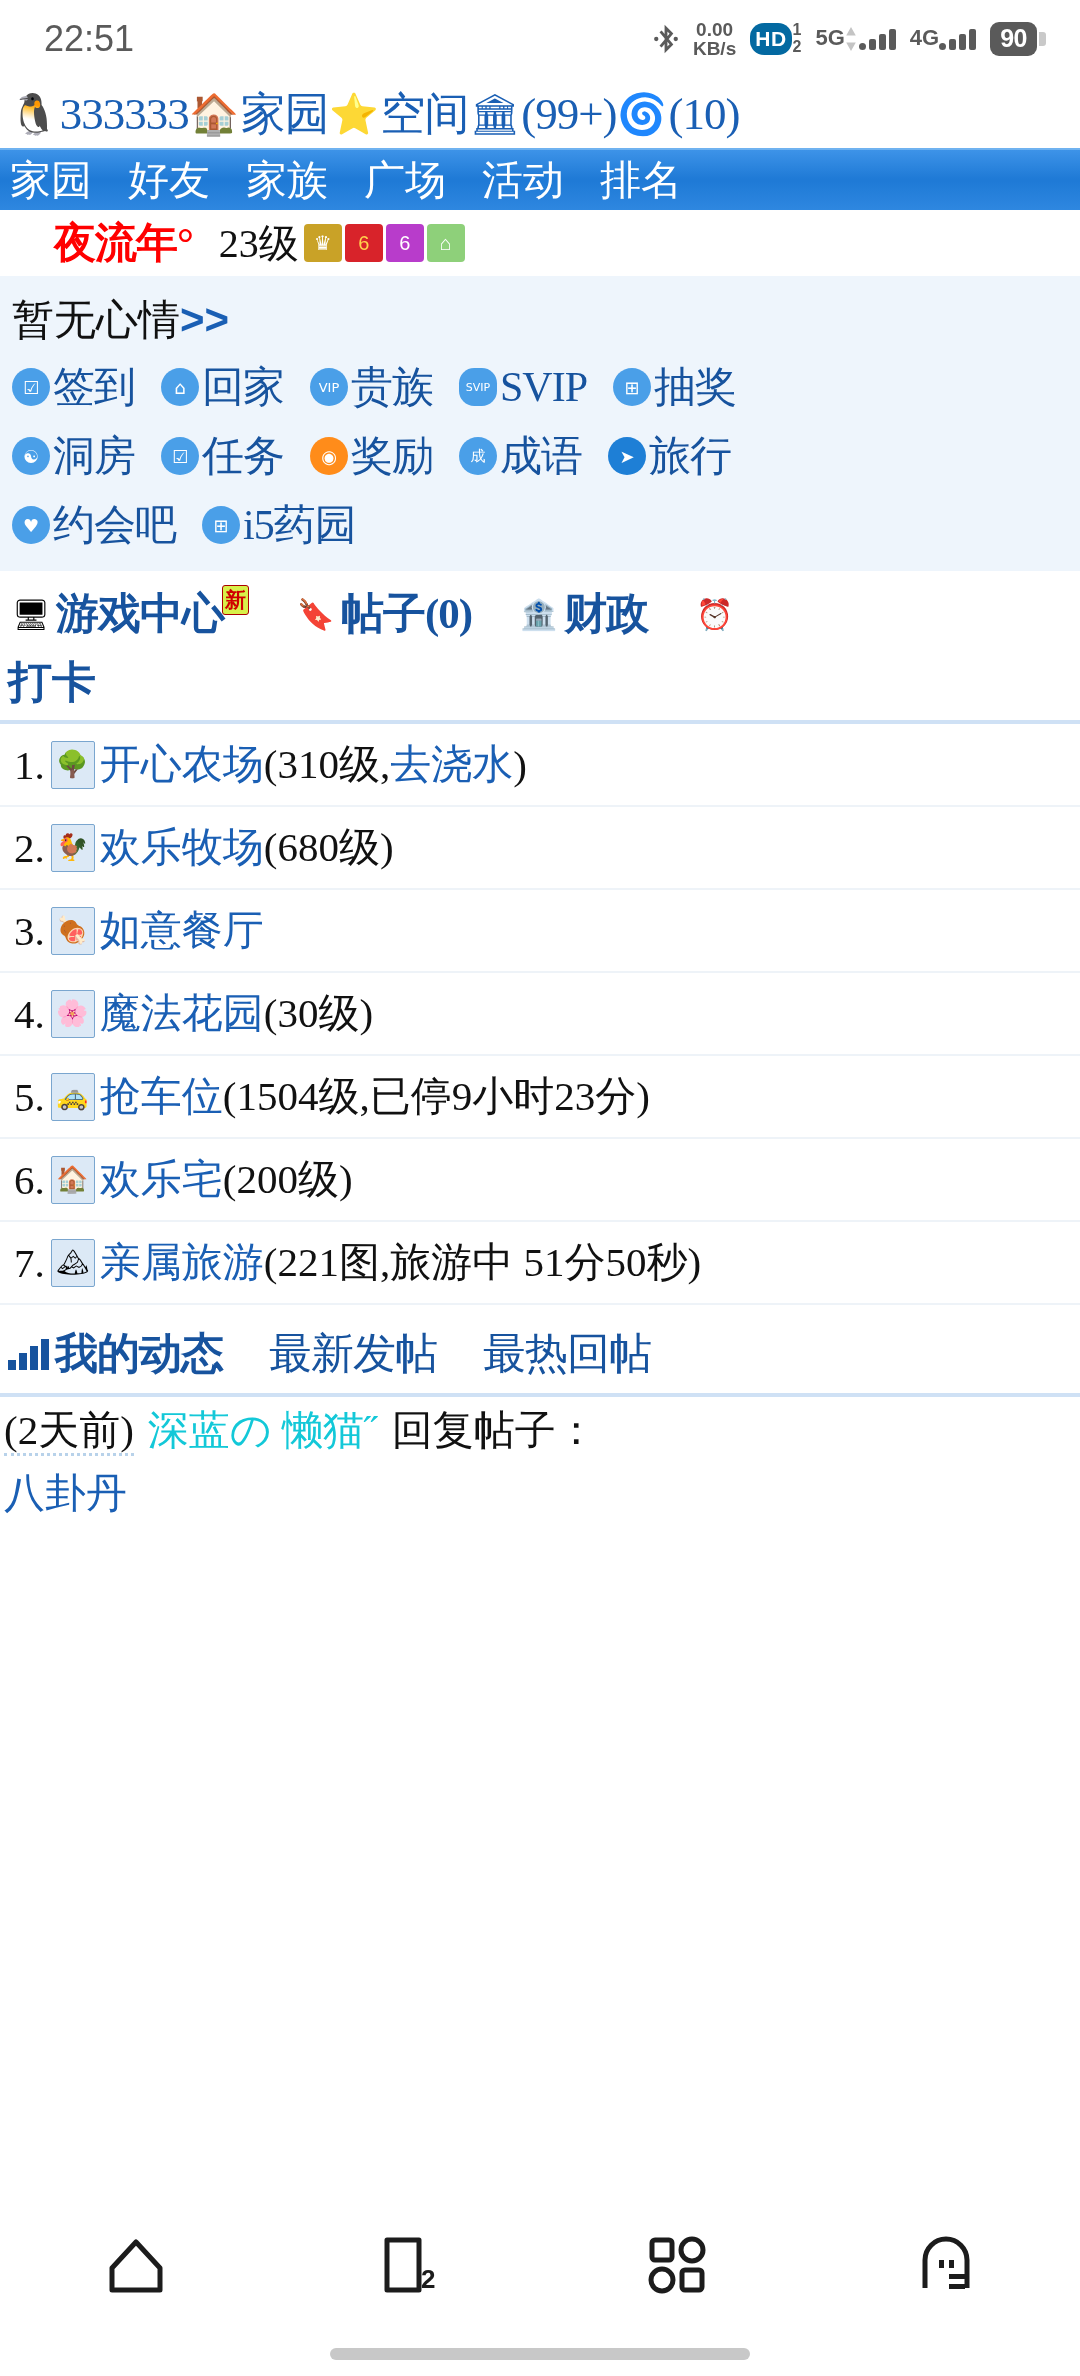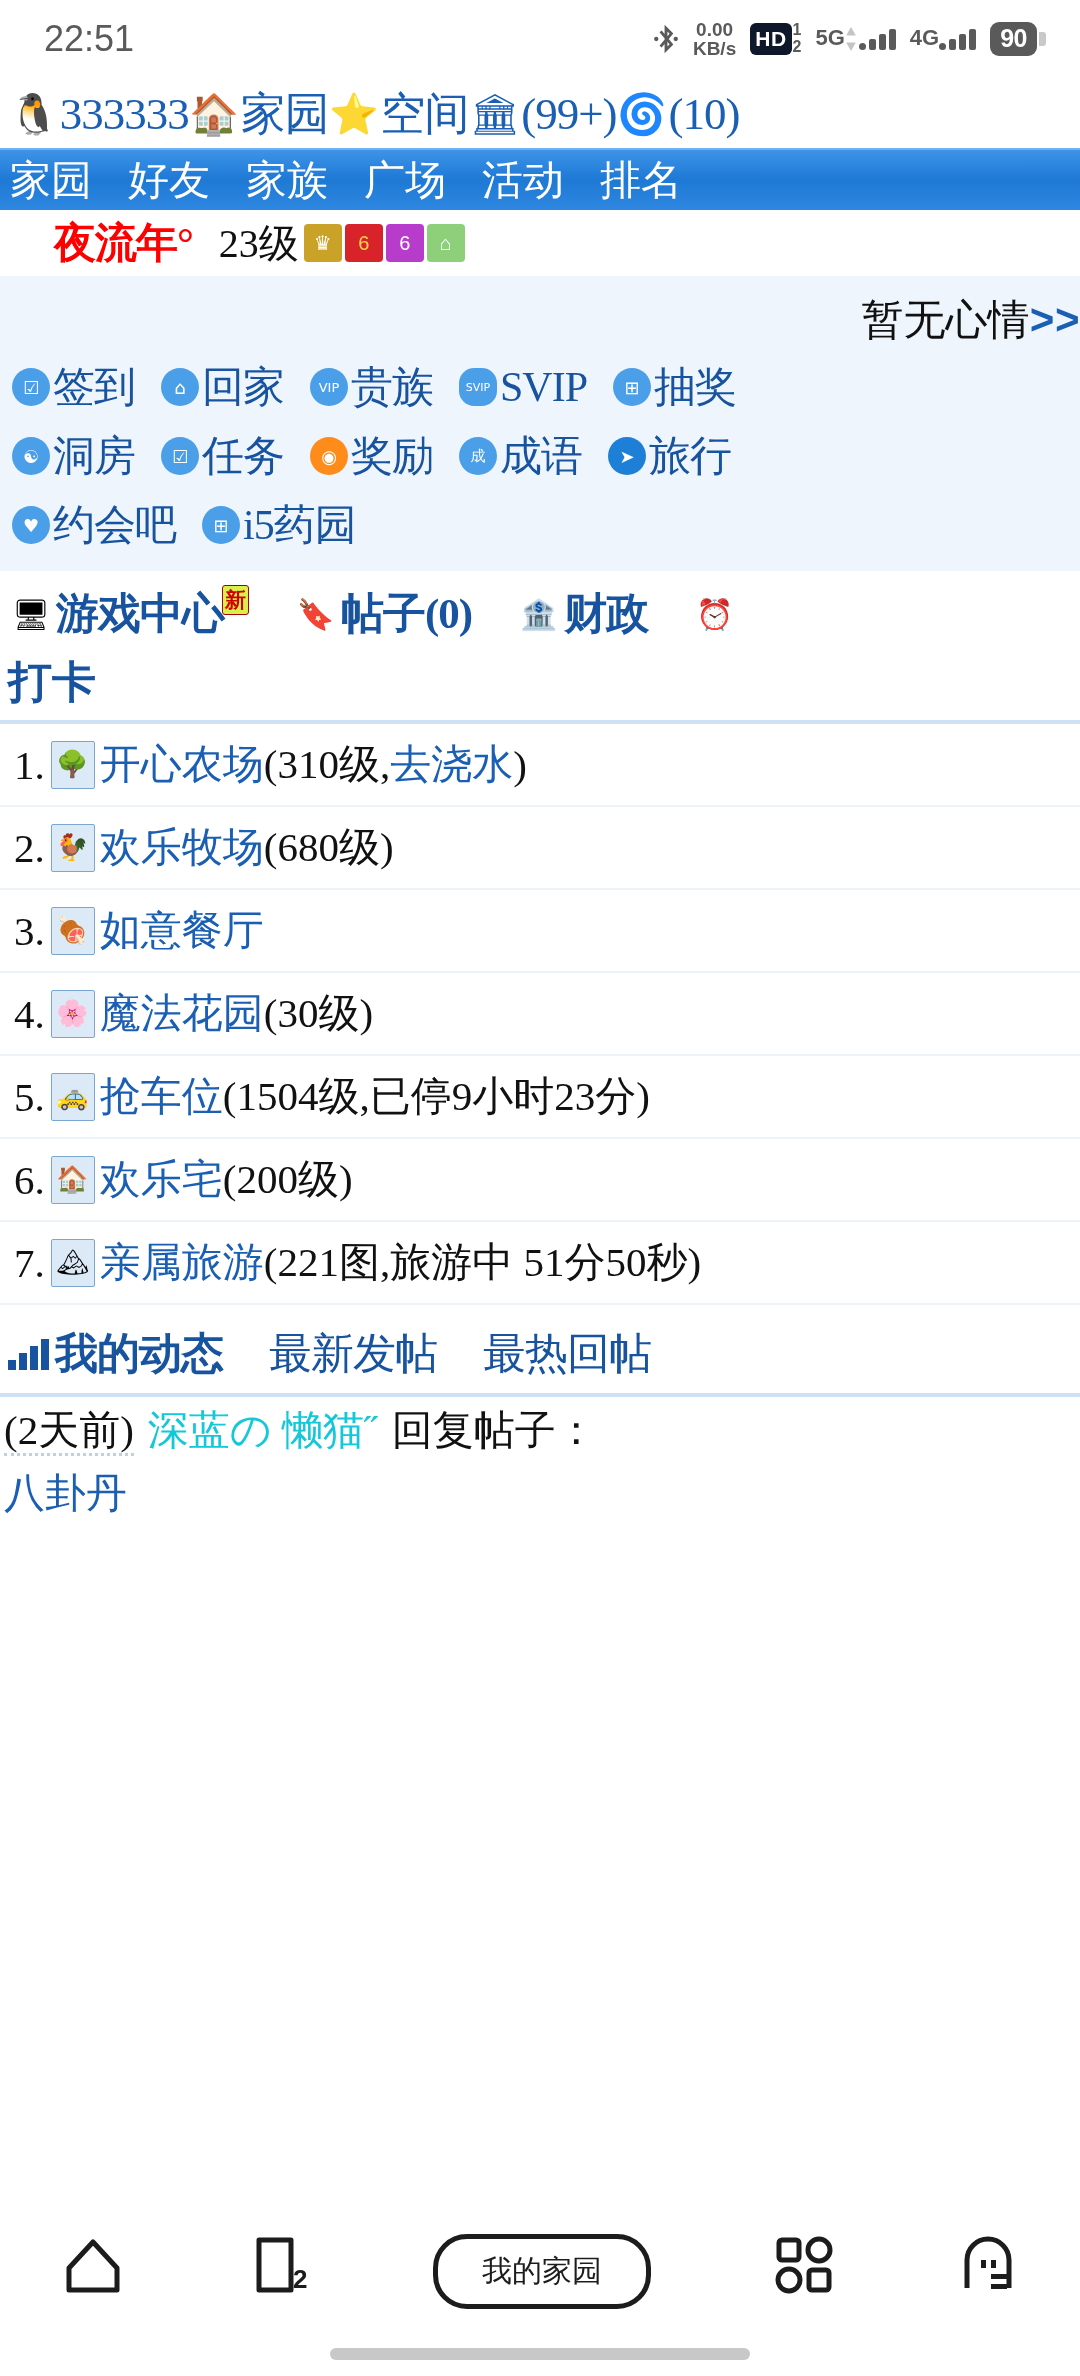--- a/index.html
+++ b/index.html
@@ -17,22 +17,22 @@
     display:flex; align-items:center; justify-content:space-between;
     padding:0 34px 0 44px;
     background:#ffffff;
   }
   .sb-time{ font-size:36px; color:#5a5a5a; letter-spacing:0px; }
   .sb-right{ display:flex; align-items:center; gap:14px; }
   .sb-bt{ width:26px; height:34px; }
   .sb-net{ display:flex; flex-direction:column; align-items:center; line-height:1.0;
            font-size:19px; color:#5a5a5a; font-weight:600;}
   .sb-hd{ display:flex; align-items:center; }
-  .sb-hd-box{ background:#0f172a; color:#fff; font-size:21px; font-weight:700;
-              border-radius:6px; padding:4px 5px; letter-spacing:0.5px;}
+  .sb-hd-box{ background:#0369a1; color:#fff; font-size:21px; font-weight:700;
+              border-radius:14px; padding:4px 5px; letter-spacing:0.5px;}
   .sb-hd-num{ display:flex; flex-direction:column; font-size:16px; color:#5a5a5a;
               font-weight:700; line-height:1.05; margin-left:1px;}
   .sig{ display:flex; align-items:flex-end; gap:3px; }
   .sig i{ display:block; background:#5a5a5a; border-radius:2px; width:7px;}
   .sig i:nth-child(1){height:7px;border-radius:50%;}
   .sig i:nth-child(2){height:11px;}
   .sig i:nth-child(3){height:16px;}
   .sig i:nth-child(4){height:21px;}
   .sb-grp{ display:flex; align-items:center; }
   .sb-glabel{ font-size:22px; color:#5a5a5a; font-weight:700; margin-bottom:2px;}
@@ -79,23 +79,22 @@
   }
   .ulevel{ color:#111; font-size:40px; font-family:"Liberation Serif","DejaVu Serif",serif;
            margin-right:5px;}
   .badges{ display:flex; align-items:center; gap:3px; }
   .badge{ width:38px; height:38px; border-radius:4px; font-size:20px;
           display:flex; align-items:center; justify-content:center;}
 
   
   .moodpanel{ background:#eef5fc; padding:10px 0 12px 0; }
   .mood{
-    font-size:42px; color:#111; padding:6px 0 4px 0;
-    font-family:Liberation Mono, monospace;
-    text-align:right;
+    font-size:42px; color:#111; padding:6px 0 4px 12px;
+    font-family:Liberation Sans, sans-serif;
   }
   .mood .arrows{ color:#1a5fb4; font-weight:bold; }
   .linkrow{
     display:flex; align-items:center; padding:7px 0 6px 12px; flex-wrap:nowrap;
   }
   .qlink{ display:flex; align-items:center; margin-right:26px; white-space:nowrap;}
   .qlink .dot{
     width:38px; height:38px; border-radius:50%;
     background:#4a9fe8; color:#fff; font-size:18px;
     display:flex; align-items:center; justify-content:center;
@@ -452,23 +451,20 @@
     </svg>
   </span>
 
   <span class="bn-item">
     <svg width="64" height="62" viewBox="0 0 64 62">
       <path d="M12 6 H44 V56 H12 Z" fill="none" stroke="#1c1c1c" stroke-width="5" stroke-linejoin="round"></path>
       <text x="46" y="54" font-family="Liberation Sans, sans-serif" font-size="26" font-weight="700" fill="#1c1c1c">2</text>
     </svg>
   </span>
 
-  <span class="bn-item">
-    <span class="bn-pill">我的家园</span>
-  </span>
 
   <span class="bn-item">
     <svg width="62" height="62" viewBox="0 0 62 62">
       <rect x="6" y="6" width="20" height="20" rx="3" fill="none" stroke="#1c1c1c" stroke-width="5"></rect>
       <ellipse cx="46" cy="16" rx="11" ry="11" fill="none" stroke="#1c1c1c" stroke-width="5"></ellipse>
       <ellipse cx="16" cy="46" rx="11" ry="11" fill="none" stroke="#1c1c1c" stroke-width="5"></ellipse>
       <rect x="36" y="36" width="20" height="20" rx="3" fill="none" stroke="#1c1c1c" stroke-width="5"></rect>
     </svg>
   </span>
 

